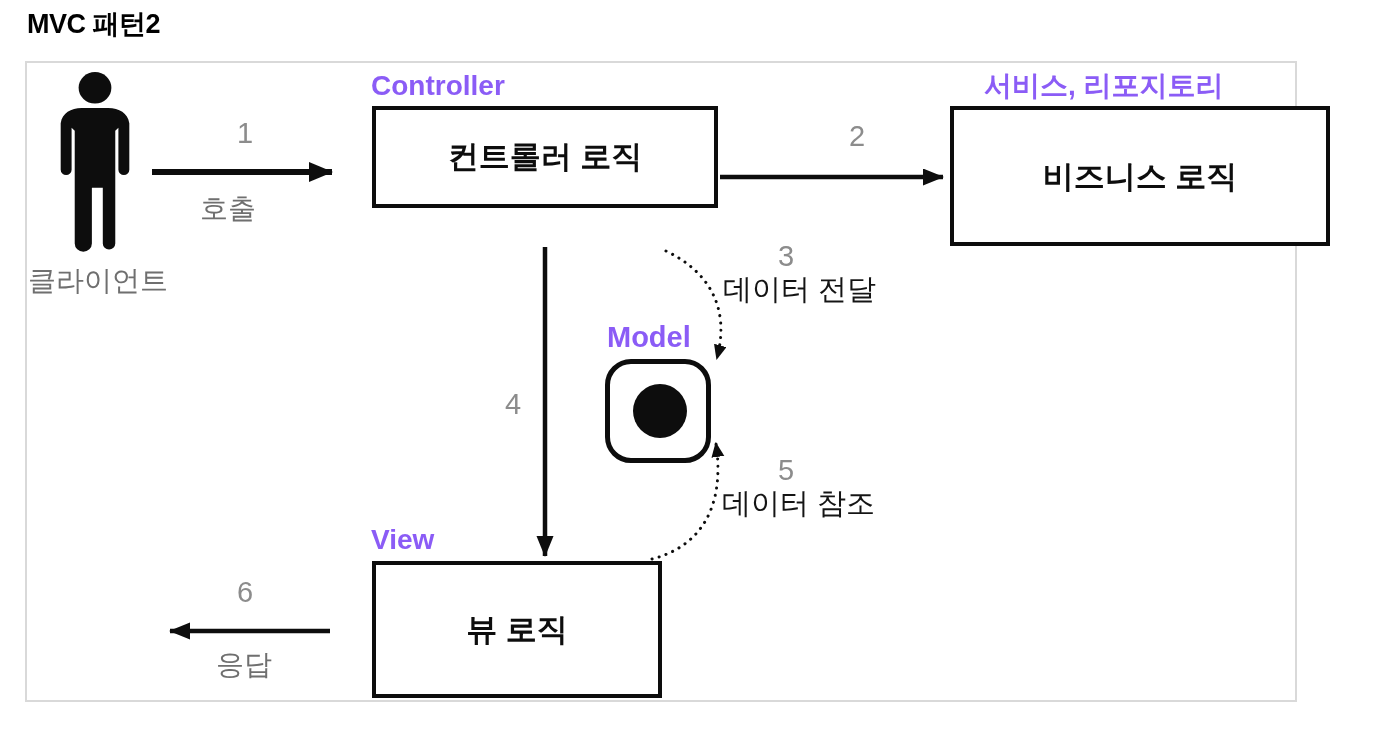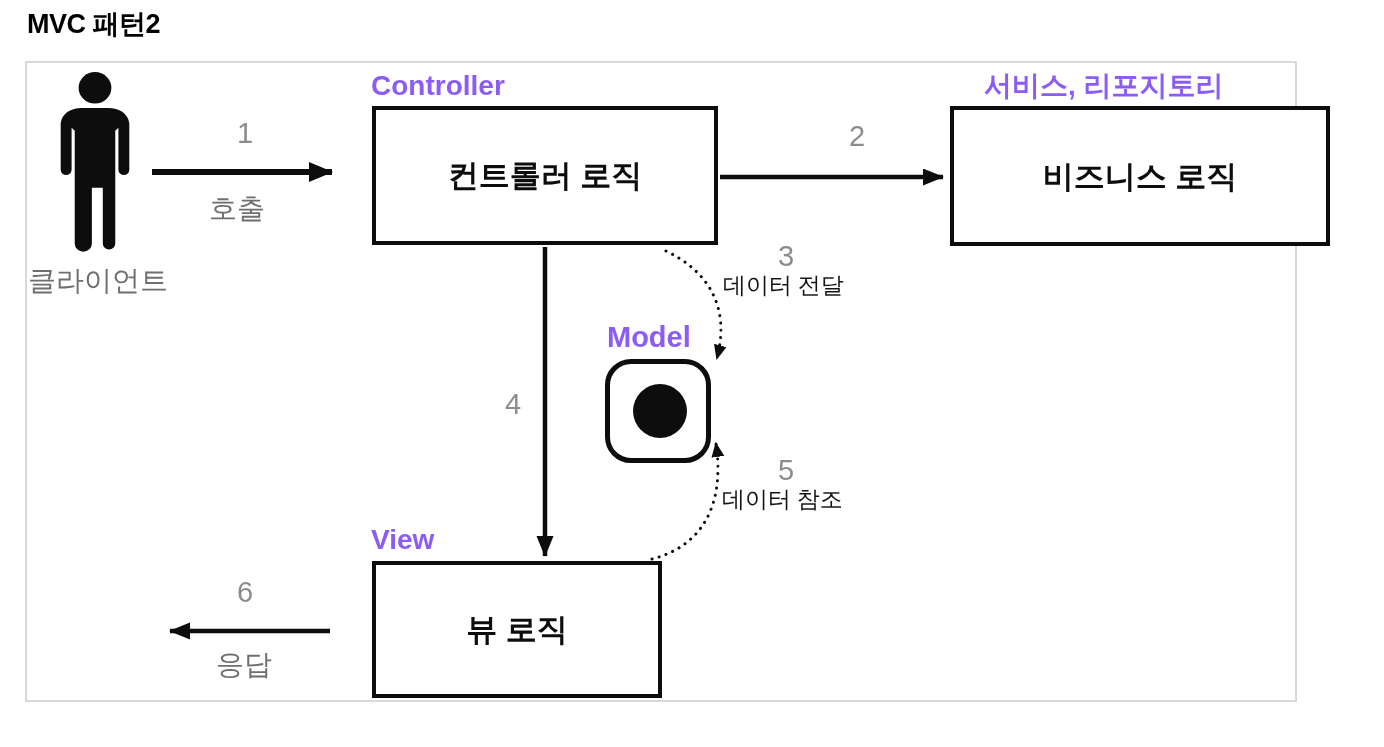--- a/index.html
+++ b/index.html
@@ -41,21 +41,21 @@
 
   .box {
     position:absolute;
     border:4px solid #0d0d0d;
     background:#ffffff;
     display:flex; align-items:center; justify-content:center;
     flex-direction:column;
     font-size:31px; font-weight:600; color:#0d0d0d;
     text-align:center;
   }
-  .box-controller { left:372px; top:106px; width:346px; height:139px; }
+  .box-controller { left:372px; top:106px; width:346px; height:102px; }
   .box-service    { left:950px; top:106px; width:380px; height:140px; line-height:43px; }
   .box-view       { left:372px; top:561px; width:290px; height:137px; }
 
   .box-model {
     position:absolute; left:605px; top:359px;
     width:106px; height:104px;
     border:5px solid #0d0d0d; border-radius:26px;
     background:#ffffff;
   }
   .model-dot {
@@ -86,28 +86,27 @@
   .n4 { left:505px; top:388px; }
   .n5 { left:778px; top:454px; }
   .n6 { left:237px; top:576px; }
 
   .glabel {
     position:absolute;
     font-size:28px; color:#6f6f6f;
     white-space:nowrap;
   }
   .l-client { left:28px;  top:262px; }
-  .l-call   { left:209px; top:190px;text-align:center; }
+  .l-call   { left:200px; top:190px;text-align:center; }
   .l-resp   { left:216px; top:646px; }
 
   .blabel {
     position:absolute;
-    font-size:23px; color:#141414;
+    font-size:29px; color:#141414;
     white-space:nowrap;
-    font-family:Liberation Serif, serif;
   }
   .l-pass { left:723px; top:270px; }
   .l-ref  { left:722px; top:484px; }
 </style>
 </head>
 <body>
 
 <div class="stage">
 
   <div class="page-title">MVC 패턴2</div>

